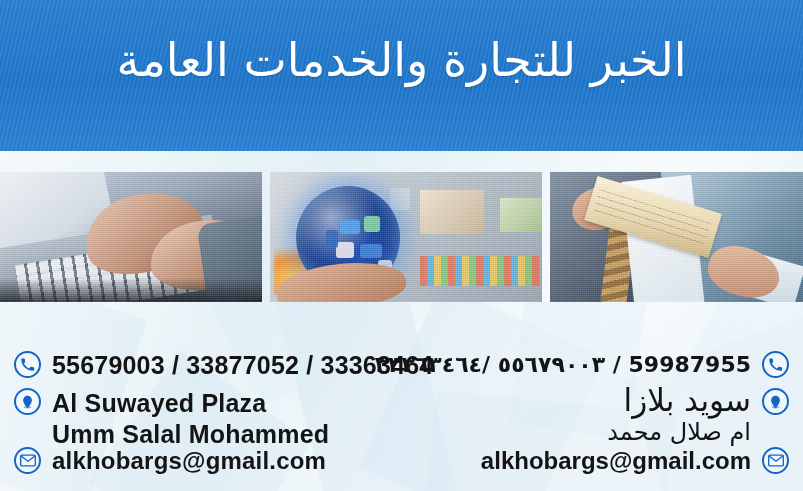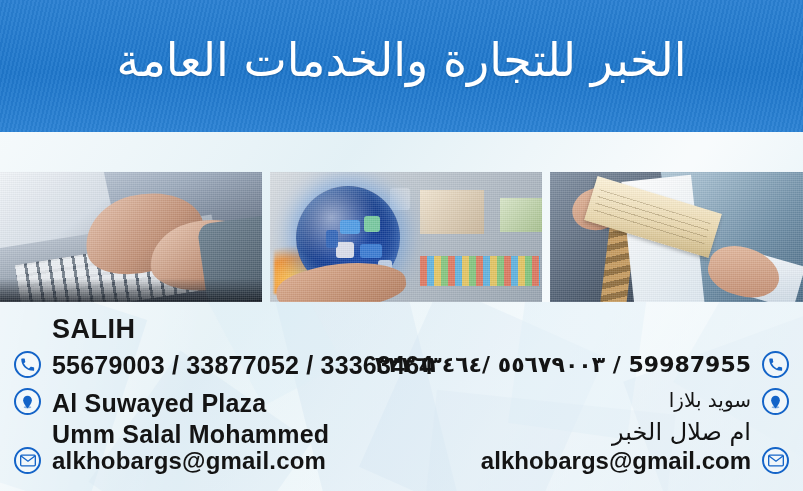--- a/index.html
+++ b/index.html
@@ -25,21 +25,21 @@
   .p5{left:648px;top:40px;width:200px;height:180px;transform:rotate(-20deg);background:rgba(176,205,226,.25)!important;}
   .p6{left:120px;top:80px;width:160px;height:160px;transform:rotate(35deg);background:rgba(196,220,236,.30)!important;}
   .p7{left:700px;top:-20px;width:160px;height:150px;transform:rotate(30deg);background:rgba(205,228,240,.4)!important;}
   .p8{left:230px;top:-30px;width:90px;height:120px;transform:rotate(-28deg);background:rgba(214,234,244,.45)!important;}
   .p9{left:430px;top:100px;width:240px;height:120px;transform:rotate(6deg);background:rgba(190,216,234,.22)!important;}
   .bgtint{position:absolute;left:0;top:302px;width:803px;height:189px;
     background:linear-gradient(100deg,rgba(255,255,255,.55) 0%,rgba(255,255,255,.15) 25%,rgba(236,246,250,.45) 55%,rgba(255,255,255,.5) 100%);}
 
   
   .header{
-    position:absolute;left:0;top:0;width:803px;height:132px;
+    position:absolute;left:0;top:0;width:803px;height:151px;
     background:
       repeating-linear-gradient(103deg,rgba(255,255,255,.05) 0 2px,rgba(0,0,0,.03) 2px 4px),
       linear-gradient(180deg,#2a80d2 0%,#1f77cb 55%,#2b82d4 100%);
     overflow:hidden;
   }
   .ar-title{
     position:absolute;left:0;right:0;top:34px;text-align:center;
     color:#ffffff;direction:rtl;
     font-family:"DejaVu Sans",sans-serif;
     font-size:46px;line-height:52px;font-weight:400;
@@ -162,21 +162,21 @@
   .l-phone{top:352px;}
   .l-addr1{top:390px;}
   .l-addr2{top:421px;}
   .l-mail{top:448px;font-size:24px;}
 
   .rtext{
     position:absolute;right:52px;color:#141414;font-weight:bold;
     font-size:23px;line-height:26px;white-space:nowrap;text-align:right;
   }
   .r-phone{top:352px;direction:rtl;font-family:"DejaVu Sans",sans-serif;font-size:22px;}
-  .r-addr1{top:387px;direction:rtl;font-family:"DejaVu Sans",sans-serif;font-size:20px;font-weight:400;}
+  .r-addr1{top:387px;direction:rtl;font-family:"DejaVu Sans",sans-serif;font-size:31px;font-weight:400;}
   .r-addr2{top:419px;direction:rtl;font-family:"DejaVu Sans",sans-serif;font-size:24px;font-weight:400;}
   .r-mail{top:448px;font-size:24px;}
 </style>
 </head>
 <body>
 
 <div id="card">
 
   <div class="bgpolys">
     <i class="p1"></i>
@@ -238,21 +238,20 @@
       <div class="paper"></div>
       <div class="cuffR"></div>
       <div class="handR"></div>
       <div class="ph-grain"></div>
     </div>
 
   </div>
 
   <div class="contacts"></div>
 
-  <div class="name">SALIH</div>
 
   <div class="ico l-ico1">
     <svg width="15" height="15" viewBox="0 0 24 24" fill="#1464c8">
       <path d="M6.6 10.8c1.7 3.3 4.3 5.9 7.6 7.6l2.5-2.5c.3-.3.8-.4 1.2-.3 1.2.4 2.4.6 3.7.6.6 0 1 .4 1 1V21c0 .6-.4 1-1 1C10.3 22 2 13.7 2 3.5c0-.6.4-1 1-1h3.8c.6 0 1 .4 1 1 0 1.3.2 2.5.6 3.7.1.4 0 .9-.3 1.2l-2.5 2.4z"></path>
     </svg>
   </div>
   <div class="ico l-ico2">
     <svg width="15" height="16" viewBox="0 0 24 24" fill="#1464c8">
       <path d="M12 2c-3.9 0-7 3.1-7 7 0 5.2 7 13 7 13s7-7.8 7-13c0-3.9-3.1-7-7-7z"></path>
       <ellipse cx="12" cy="20.5" rx="6" ry="1.6" fill="#1464c8" opacity=".5"></ellipse>
@@ -283,16 +282,16 @@
     </svg>
   </div>
 
   <div class="ltext l-phone">55679003 / 33877052 / 33363464</div>
   <div class="ltext l-addr1">Al Suwayed Plaza</div>
   <div class="ltext l-addr2">Umm Salal Mohammed</div>
   <div class="ltext l-mail">alkhobargs@gmail.com</div>
 
   <div class="rtext r-phone">59987955 / ٥٥٦٧٩٠٠٣ /٣٣٣٦٣٤٦٤</div>
   <div class="rtext r-addr1">سويد بلازا</div>
-  <div class="rtext r-addr2">ام صلال الخبر</div>
+  <div class="rtext r-addr2">ام صلال محمد</div>
   <div class="rtext r-mail">alkhobargs@gmail.com</div>
 
 </div>
 
 </body></html>

